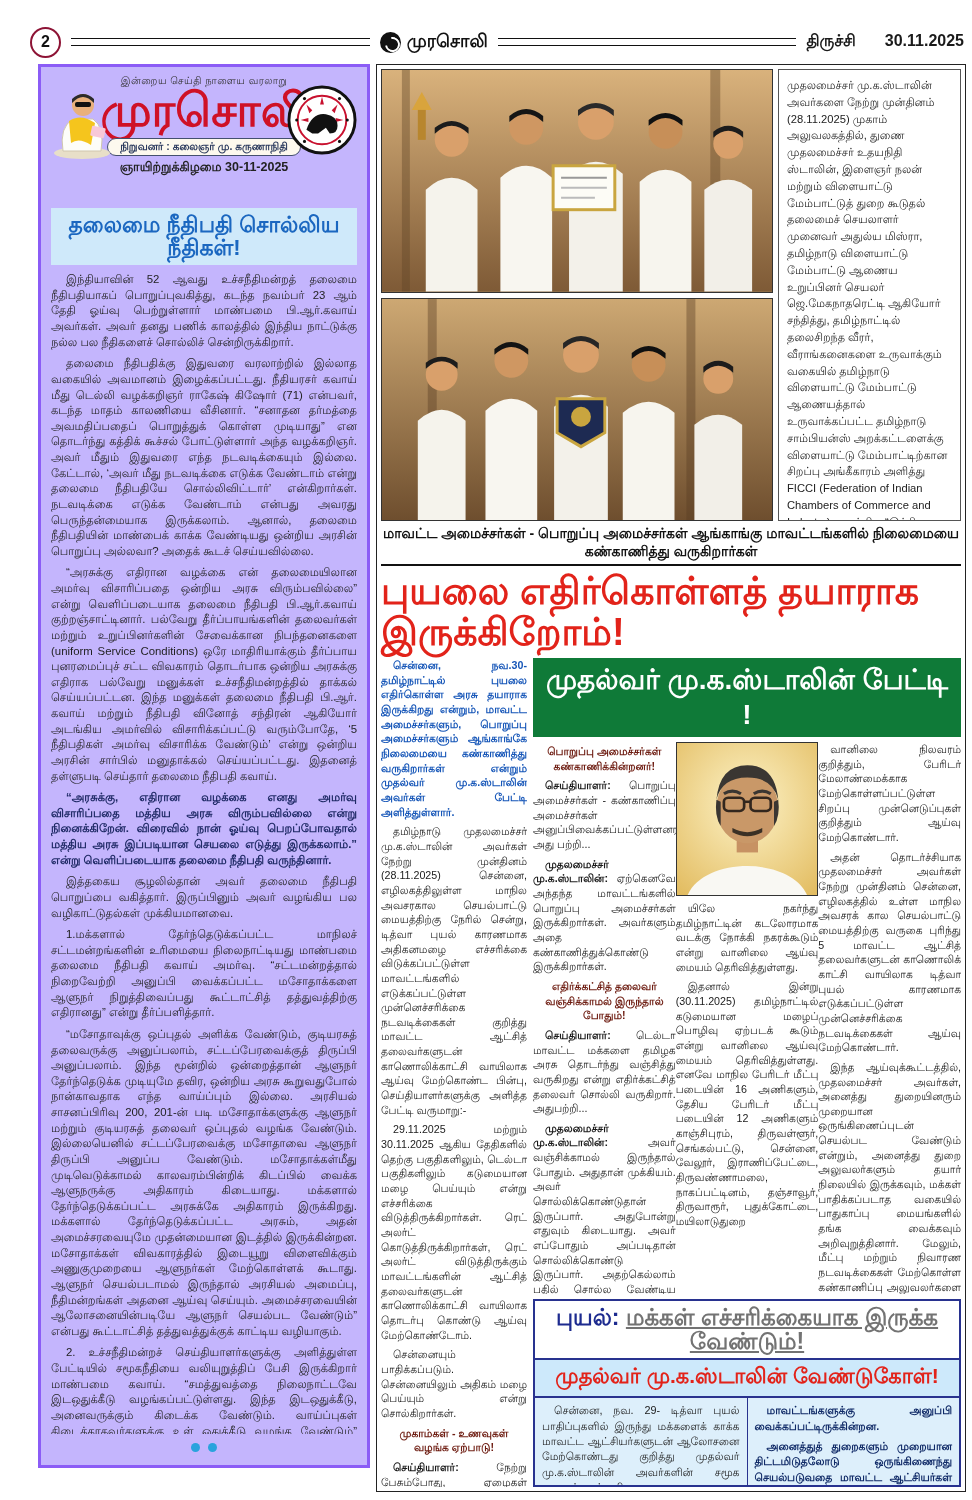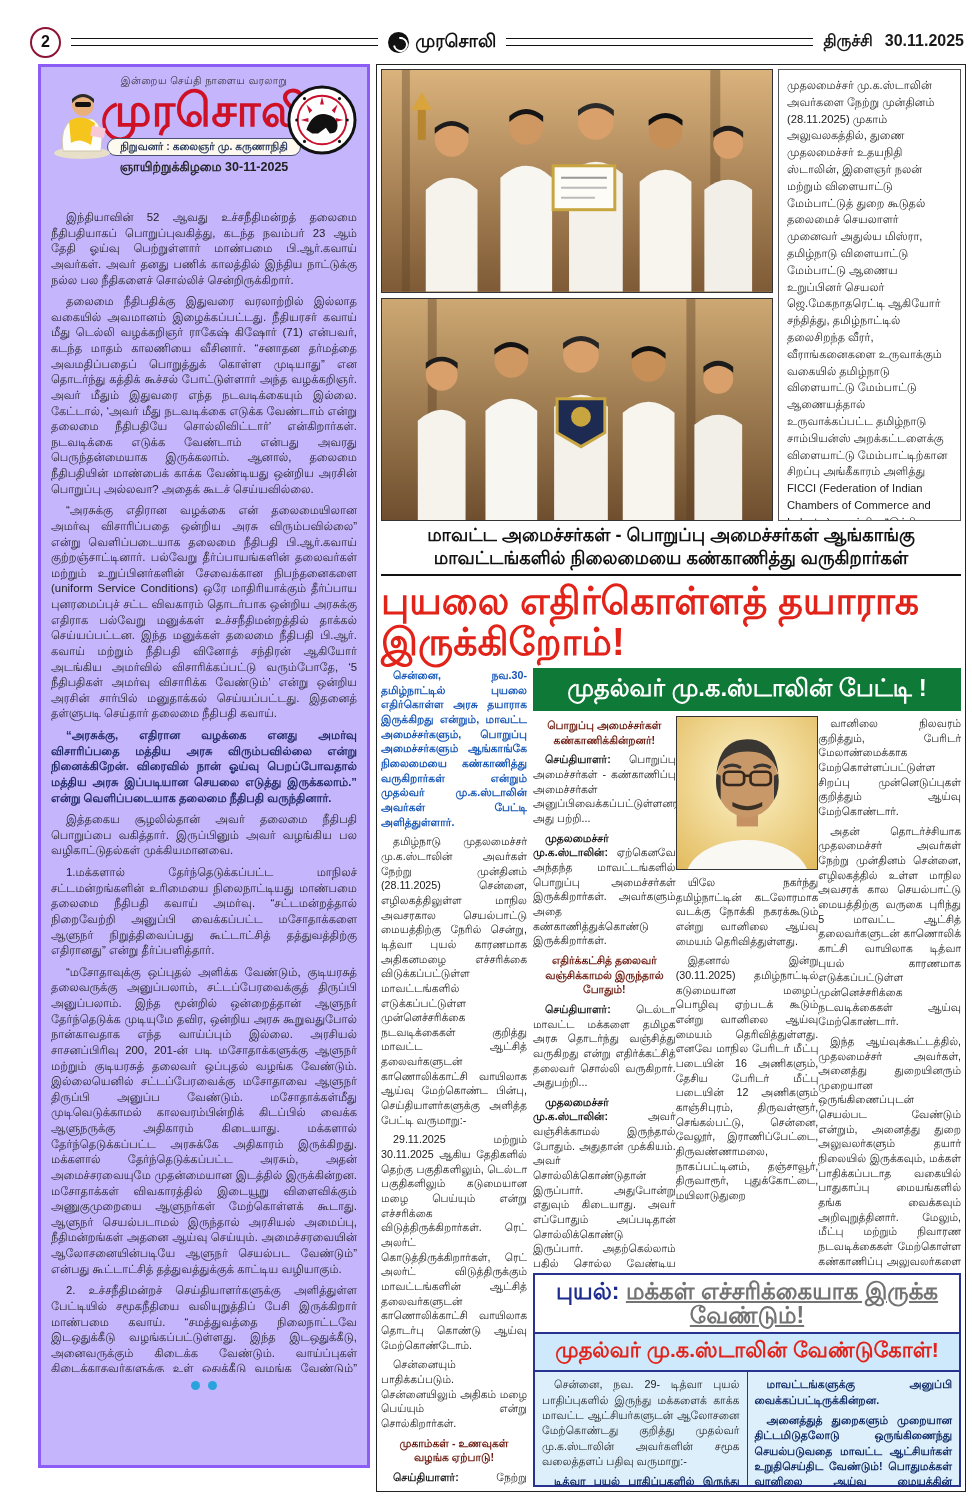--- a/index.html
+++ b/index.html
@@ -7,21 +7,21 @@
         font-family:"Liberation Sans","DejaVu Sans",sans-serif;color:#1a1a1a;}
   
   .runner{position:absolute;top:24px;left:30px;right:8px;height:36px;display:flex;align-items:center;gap:10px;}
   .pageno{width:27px;height:27px;border:2.5px solid #8d1335;border-radius:50%;display:flex;align-items:center;
           justify-content:center;font-weight:bold;font-size:16px;color:#111;flex:0 0 auto;background:#fff;}
   .runner-rule{flex:1;height:6px;border-top:1.6px solid #111;border-bottom:1.6px solid #111;}
   .runner-title{display:flex;align-items:center;gap:6px;font-weight:bold;font-size:18px;color:#111;flex:0 0 auto;}
   .runner-emblem{width:21px;height:21px;border-radius:50%;background:#111;position:relative;flex:0 0 auto;}
   .runner-emblem::after{content:"";position:absolute;left:5px;top:5px;width:11px;height:11px;border-radius:50%;
           border:2px solid #fff;border-left-color:transparent;transform:rotate(35deg);}
-  .runner-right{flex:0 0 auto;font-weight:bold;font-size:16px;display:flex;gap:12px;}
+  .runner-right{flex:0 0 auto;font-weight:bold;font-size:16px;display:flex;gap:29px;}
   
   .lead{position:absolute;left:38px;top:64px;width:332px;height:1404px;border:3px solid #8b5cf6;background:#c4b5fd;
         box-sizing:border-box;padding:6px 10px;overflow:hidden;}
   .mast{position:relative;text-align:center;height:130px;}
   .mast-tagline{font-size:10px;letter-spacing:.5px;color:#333;padding-top:2px;}
   .mast-title{font-size:46px;line-height:1.02;font-weight:bold;color:#cf1126;
               font-family:"Liberation Serif","DejaVu Serif",serif;}
   .founder{display:inline-block;border:1.5px solid #44506e;border-radius:11px;padding:1px 12px;font-size:10.5px;
            font-weight:bold;color:#2b3a5e;margin-top:3px;background:#fdf9ee;}
   .daydate{font-size:12.5px;font-weight:bold;color:#222;margin-top:4px;}
@@ -38,28 +38,28 @@
   .end-dots i{display:inline-block;width:9px;height:9px;border-radius:50%;background:#2aa3dd;margin:0 4px;}
   
   .rightsec{position:absolute;left:376px;top:64px;width:590px;height:1428px;border:1.6px solid #222;
             box-sizing:border-box;background:#fff;padding:4px;display:flex;flex-direction:column;}
   .photos-row{display:flex;gap:5px;height:452px;flex:0 0 auto;}
   .photos-stack{width:392px;display:flex;flex-direction:column;gap:5px;flex:0 0 auto;}
   .photo{flex:1;border:1px solid #333;overflow:hidden;position:relative;background:#9a7a50;}
   .photo svg{width:100%;height:100%;display:block;}
   .caption-col{flex:1;border:1px solid #555;padding:7px 8px;font-size:11.2px;line-height:1.5;color:#222;
                overflow:hidden;box-sizing:border-box;}
-  .strip{border-bottom:2px solid #111;font-weight:bold;font-size:18px;text-align:center;padding:4px 0 3px;color:#111;flex:0 0 auto;}
+  .strip{border-bottom:2px solid #111;font-weight:bold;font-size:14px;text-align:center;padding:4px 0 3px;color:#111;flex:0 0 auto;}
   .storm-headline{color:#e2231a;font-weight:bold;font-size:38px;text-align:left;line-height:1.08;padding:5px 0 3px;flex:0 0 auto;}
   .storm-body{display:flex;gap:6px;margin-top:2px;flex:1;min-height:0;}
   .scol1{width:146px;flex:0 0 auto;overflow:hidden;font-size:10.7px;line-height:1.37;text-align:justify;}
   .scol1 .blk,.scol .blk{margin-bottom:5px;text-indent:12px;}
   .scol1 .blk-heading,.scol .blk-heading{color:#6e1d12;text-indent:0;}
   .storm-right{flex:1;display:flex;flex-direction:column;min-width:0;}
-  .subhead{background:#0f7a38;color:#fff;font-weight:bold;font-size:24px;text-align:center;padding:6px 10px;flex:0 0 auto;}
+  .subhead{background:#0f7a38;color:#fff;font-weight:bold;font-size:28px;text-align:center;padding:6px 10px;flex:0 0 auto;}
   .cols-row{display:flex;gap:0;height:552px;overflow:hidden;margin-top:5px;flex:0 0 auto;}
   .scol{flex:1;overflow:hidden;font-size:10.7px;line-height:1.37;text-align:justify;min-width:0;}
   .stalin-photo{border:1px solid #333;height:152px;margin-bottom:5px;overflow:hidden;background:#f1dd9a;}
   .stalin-photo svg{width:100%;height:100%;display:block;}
   
   .appeal{margin-top:5px;border:2.5px solid #28328f;flex:1;display:flex;flex-direction:column;min-height:0;background:#fff;}
   .appeal-headline{background:#fff;text-align:center;font-weight:bold;font-size:23px;padding:4px 0 5px;
                    border-bottom:2.5px solid #28328f;line-height:1.05;}
   .appeal-headline .pfx{color:#1d2b8f;}
   .appeal-headline .mainw{color:#737373;text-decoration:underline;}
@@ -122,20 +122,21 @@
           <circle cx="18" cy="58" r="1.6" fill="#111"></circle>
             <circle cx="54" cy="58" r="1.6" fill="#111"></circle>
         </svg>
       </div>
       <div class="mast-tagline">இன்றைய செய்தி நாளைய வரலாறு</div>
       <div class="mast-title">முரசொலி</div>
       <div><span class="founder">நிறுவனர் : கலைஞர் மு. கருணாநிதி</span></div>
       <div class="daydate">ஞாயிற்றுக்கிழமை 30-11-2025</div>
     </div>
 
+    <div class="lead-headline">தலைமை நீதிபதி சொல்லிய நீதிகள்!</div>
 
     <div class="lead-body">
         <p class="blk blk-body">இந்தியாவின் 52 ஆவது உச்சநீதிமன்றத் தலைமை நீதிபதியாகப் பொறுப்புவகித்து, கடந்த நவம்பர் 23 ஆம் தேதி ஓய்வு பெற்றுள்ளார் மாண்பமை பி.ஆர்.கவாய் அவர்கள். அவர் தனது பணிக் காலத்தில் இந்திய நாட்டுக்கு நல்ல பல நீதிகளைச் சொல்லிச் சென்றிருக்கிறார்.</p>
         <p class="blk blk-body">தலைமை நீதிபதிக்கு இதுவரை வரலாற்றில் இல்லாத வகையில் அவமானம் இழைக்கப்பட்டது. நீதியரசர் கவாய் மீது டெல்லி வழக்கறிஞர் ராகேஷ் கிஷோர் (71) என்பவர், கடந்த மாதம் காலணியை வீசினார். “சனாதன தர்மத்தை அவமதிப்பதைப் பொறுத்துக் கொள்ள முடியாது” என தொடர்ந்து கத்திக் கூச்சல் போட்டுள்ளார் அந்த வழக்கறிஞர். அவர் மீதும் இதுவரை எந்த நடவடிக்கையும் இல்லை. கேட்டால், ‘அவர் மீது நடவடிக்கை எடுக்க வேண்டாம் என்று தலைமை நீதிபதியே சொல்லிவிட்டார்’ என்கிறார்கள். நடவடிக்கை எடுக்க வேண்டாம் என்பது அவரது பெருந்தன்மையாக இருக்கலாம். ஆனால், தலைமை நீதிபதியின் மாண்பைக் காக்க வேண்டியது ஒன்றிய அரசின் பொறுப்பு அல்லவா? அதைக் கூடச் செய்யவில்லை.</p>
         <p class="blk blk-body">“அரசுக்கு எதிரான வழக்கை என் தலைமையிலான அமர்வு விசாரிப்பதை ஒன்றிய அரசு விரும்பவில்லை” என்று வெளிப்படையாக தலைமை நீதிபதி பி.ஆர்.கவாய் குற்றஞ்சாட்டினார். பல்வேறு தீர்ப்பாயங்களின் தலைவர்கள் மற்றும் உறுப்பினர்களின் சேவைக்கான நிபந்தனைகளை (uniform Service Conditions) ஒரே மாதிரியாக்கும் தீர்ப்பாய புனரமைப்புச் சட்ட விவகாரம் தொடர்பாக ஒன்றிய அரசுக்கு எதிராக பல்வேறு மனுக்கள் உச்சநீதிமன்றத்தில் தாக்கல் செய்யப்பட்டன. இந்த மனுக்கள் தலைமை நீதிபதி பி.ஆர். கவாய் மற்றும் நீதிபதி வினோத் சந்திரன் ஆகியோர் அடங்கிய அமர்வில் விசாரிக்கப்பட்டு வரும்போதே, ‘5 நீதிபதிகள் அமர்வு விசாரிக்க வேண்டும்’ என்று ஒன்றிய அரசின் சார்பில் மனுதாக்கல் செய்யப்பட்டது. இதனைத் தள்ளுபடி செய்தார் தலைமை நீதிபதி கவாய்.</p>
         <p class="blk blk-bold">“அரசுக்கு, எதிரான வழக்கை எனது அமர்வு விசாரிப்பதை மத்திய அரசு விரும்பவில்லை என்று நினைக்கிறேன். விரைவில் நான் ஓய்வு பெறப்போவதால் மத்திய அரசு இப்படியான செயலை எடுத்து இருக்கலாம்.” என்று வெளிப்படையாக தலைமை நீதிபதி வருந்தினார்.</p>
         <p class="blk blk-body">இத்தகைய சூழலில்தான் அவர் தலைமை நீதிபதி பொறுப்பை வகித்தார். இருப்பினும் அவர் வழங்கிய பல வழிகாட்டுதல்கள் முக்கியமானவை.</p>
         <p class="blk blk-body">1.மக்களால் தேர்ந்தெடுக்கப்பட்ட மாநிலச் சட்டமன்றங்களின் உரிமையை நிலைநாட்டியது மாண்பமை தலைமை நீதிபதி கவாய் அமர்வு. “சட்டமன்றத்தால் நிறைவேற்றி அனுப்பி வைக்கப்பட்ட மசோதாக்களை ஆளுநர் நிறுத்திவைப்பது கூட்டாட்சித் தத்துவத்திற்கு எதிரானது” என்று தீர்ப்பளித்தார்.</p>
         <p class="blk blk-body">“மசோதாவுக்கு ஒப்புதல் அளிக்க வேண்டும், குடியரசுத் தலைவருக்கு அனுப்பலாம், சட்டப்பேரவைக்குத் திருப்பி அனுப்பலாம். இந்த மூன்றில் ஒன்றைத்தான் ஆளுநர் தேர்ந்தெடுக்க முடியுமே தவிர, ஒன்றிய அரசு கூறுவதுபோல் நான்காவதாக எந்த வாய்ப்பும் இல்லை. அரசியல் சாசனப்பிரிவு 200, 201-ன் படி மசோதாக்களுக்கு ஆளுநர் மற்றும் குடியரசுத் தலைவர் ஒப்புதல் வழங்க வேண்டும். இல்லையெனில் சட்டப்பேரவைக்கு மசோதாவை ஆளுநர் திருப்பி அனுப்ப வேண்டும். மசோதாக்கள்மீது முடிவெடுக்காமல் காலவரம்பின்றிக் கிடப்பில் வைக்க ஆளுநருக்கு அதிகாரம் கிடையாது. மக்களால் தேர்ந்தெடுக்கப்பட்ட அரசுக்கே அதிகாரம் இருக்கிறது. மக்களால் தேர்ந்தெடுக்கப்பட்ட அரசும், அதன் அமைச்சரவையுமே முதன்மையான இடத்தில் இருக்கின்றன. மசோதாக்கள் விவகாரத்தில் இடையூறு விளைவிக்கும் அணுகுமுறையை ஆளுநர்கள் மேற்கொள்ளக் கூடாது. ஆளுநர் செயல்படாமல் இருந்தால் அரசியல் அமைப்பு, நீதிமன்றங்கள் அதனை ஆய்வு செய்யும். அமைச்சரவையின் ஆலோசனையின்படியே ஆளுநர் செயல்பட வேண்டும்” என்பது கூட்டாட்சித் தத்துவத்துக்குக் காட்டிய வழியாகும்.</p>
         <p class="blk blk-body">2. உச்சநீதிமன்றச் செய்தியாளர்களுக்கு அளித்துள்ள பேட்டியில் சமூகநீதியை வலியுறுத்திப் பேசி இருக்கிறார் மாண்பமை கவாய். “சமத்துவத்தை நிலைநாட்டவே இடஒதுக்கீடு வழங்கப்பட்டுள்ளது. இந்த இடஒதுக்கீடு, அனைவருக்கும் கிடைக்க வேண்டும். வாய்ப்புகள் கிடைக்காதவர்களுக்கு உள் ஒதுக்கீடு வழங்க வேண்டும்” என்று சொல்லி இருக்கிறார்.</p>

